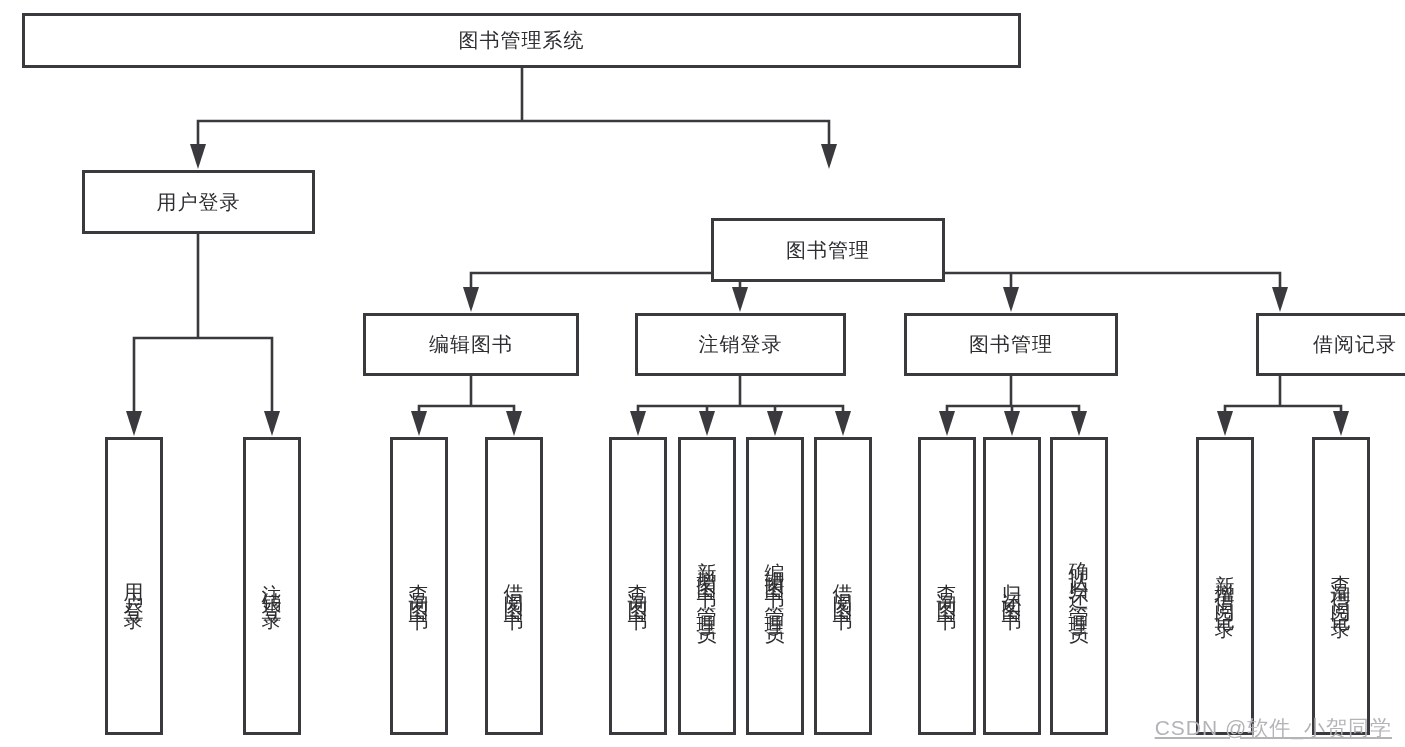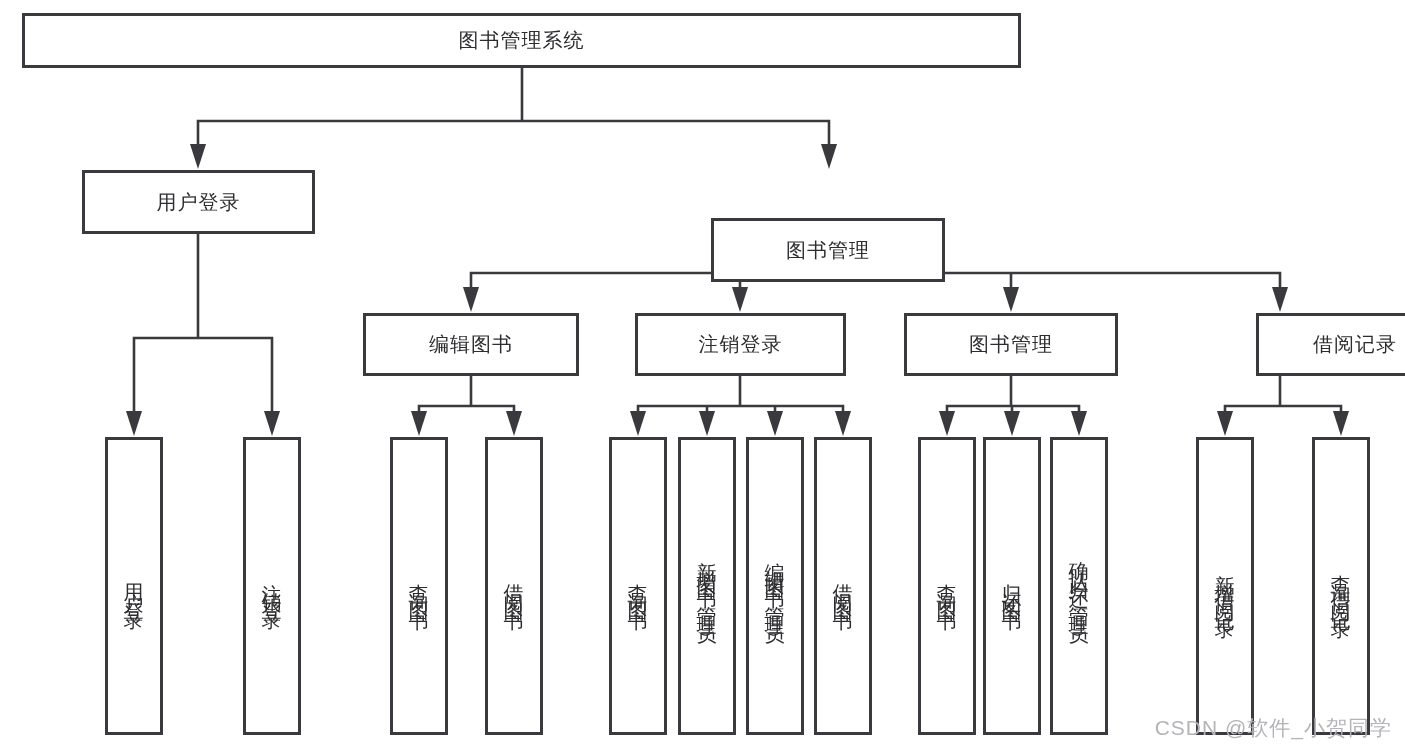--- a/index.html
+++ b/index.html
@@ -73,20 +73,21 @@
   .lf-5b { left: 1312px; }
   .watermark {
     position: absolute;
     right: 13px;
     bottom: 5px;
     font-size: 21px;
     letter-spacing: 1px;
     color: #b4b4b8;
     z-index: 5;
     white-space: nowrap;
+    text-decoration: underline;
   }
 </style>
 </head>
 <body>
 
 <div class="canvas">
 
   <svg class="connectors" width="1405" height="747" viewBox="0 0 1405 747">
     <path fill="none" stroke="#3a3a3e" stroke-width="2.6" stroke-linecap="square" d="
       M522 68 V121

